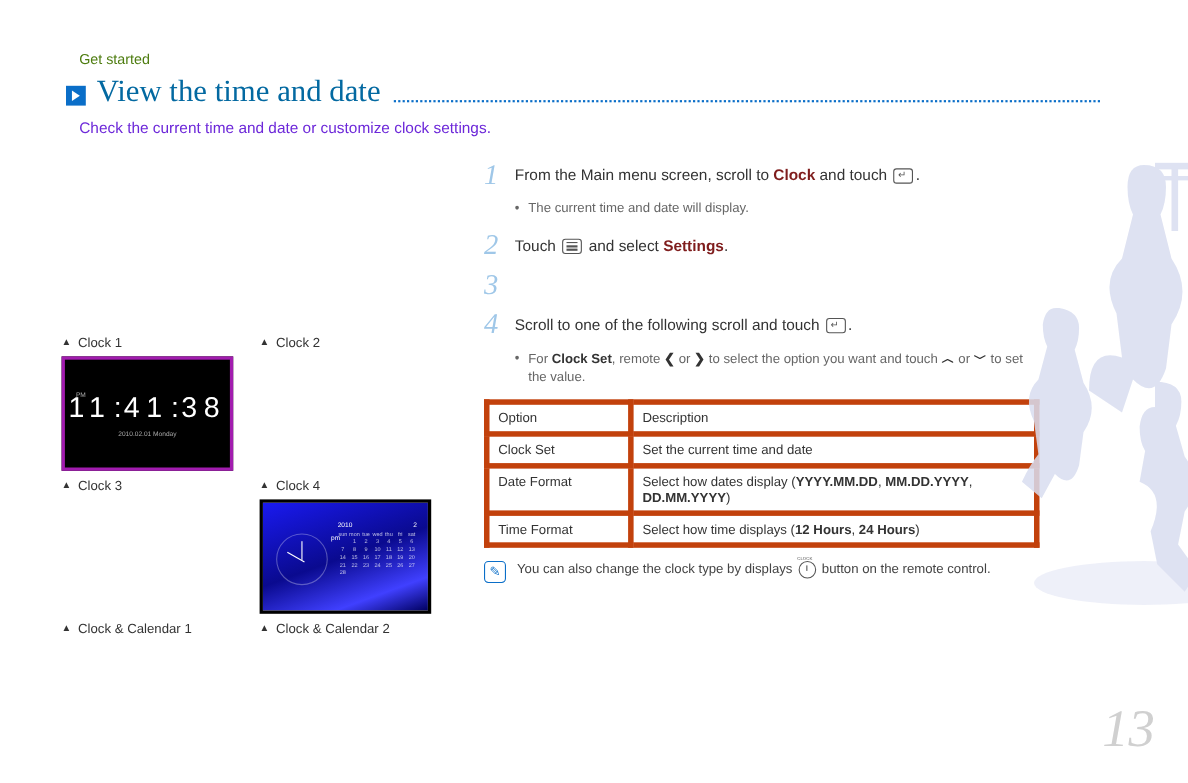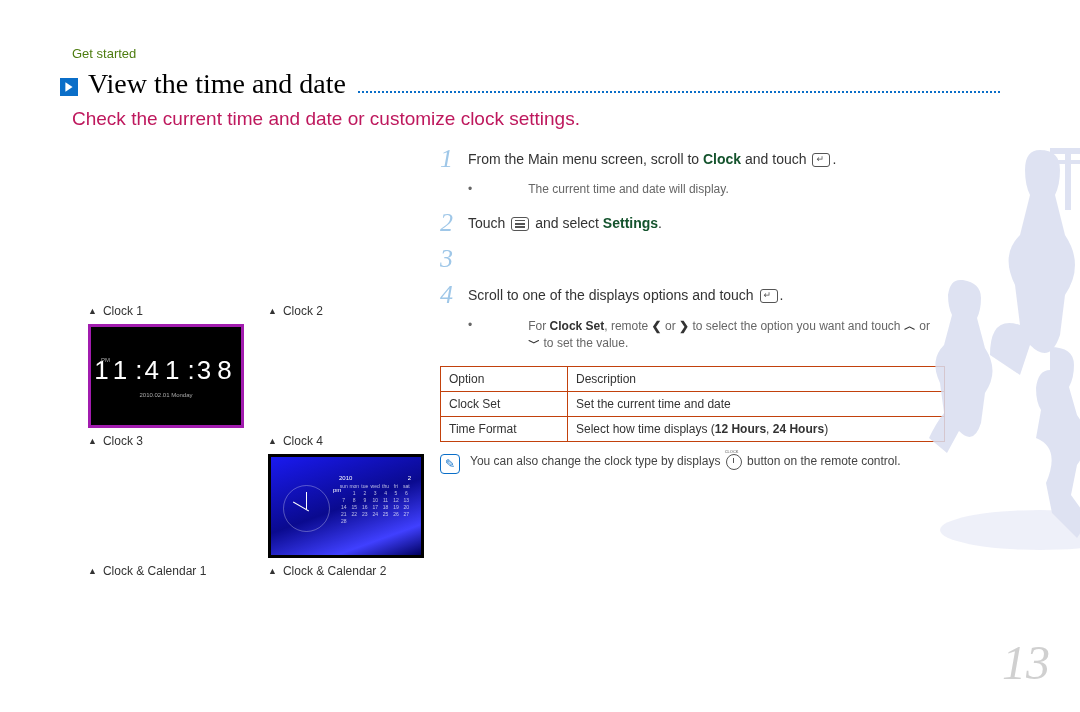--- a/index.html
+++ b/index.html
@@ -36,41 +36,41 @@
     display: flex;
     align-items: center;
     justify-content: center;
     margin-right: 10px;
     margin-top: 6px;
   }
   .title-icon svg { width: 12px; height: 12px; fill: #fff; }
   .page-title {
     font-family: Georgia, 'Times New Roman', serif;
     font-size: 28px;
-    color: #000000;
+    color: #0369a1;
     font-weight: normal;
   }
   .dotted-line {
     flex: 1;
     border-bottom: 2px dotted #0a6ec8;
     margin-left: 12px;
     margin-top: 14px;
     height: 1px;
   }
   .intro {
     position: absolute;
     top: 108px;
     left: 72px;
-    font-size: 19px;
-    color: #be185d;
+    font-size: 14px;
+    color: #6d28d9;
   }
   .left-col {
     position: absolute;
     top: 304px;
-    left: 88px;
+    left: 56px;
     width: 350px;
   }
   .thumb-grid {
     display: grid;
     grid-template-columns: 172px 172px;
     column-gap: 8px;
     row-gap: 6px;
   }
   .thumb-cell {}
   .thumb-label {
@@ -172,30 +172,30 @@
     width: 28px;
     line-height: 1;
     flex-shrink: 0;
   }
   .step-body {
     font-size: 14px;
     color: #333;
     line-height: 1.4;
     padding-top: 4px;
   }
-  .step-body .hl { color: #14532d; font-weight: bold; }
+  .step-body .hl { color: #7f1d1d; font-weight: bold; }
   .bullet {
     margin-left: 28px;
     font-size: 12px;
     color: #666;
     margin-bottom: 14px;
     display: flex;
   }
   .bullet::before { content: "•"; margin-right: 8px; }
-  .bullet-body { flex:1;margin-left:48px; }
+  .bullet-body { flex:1; }
   .bullet-body b { color: #333; }
   .inline-icon {
     display: inline-block;
     vertical-align: middle;
     width: 16px;
     height: 12px;
     border: 1px solid #555;
     border-radius: 3px;
     position: relative;
     margin: 0 2px;
@@ -217,21 +217,21 @@
   }
   .arrow { display:inline-block; font-weight:bold; color:#333;}
   .options-table {
     width: 100%;
     border-collapse: collapse;
     font-size: 12px;
     margin-top: 6px;
     margin-left: 0;
   }
   .options-table th, .options-table td {
-    border: 1px solid #c2410c;
+    border: 5px solid #c2410c;
     padding: 5px 8px;
     text-align: left;
     vertical-align: top;
   }
   .options-table th {
     font-weight: normal;
     color: #333;
   }
   .options-table td b { font-weight: bold; }
   .note-row {
@@ -415,40 +415,46 @@
     </div>
   </div>
 
   <div class="step">
     <div class="step-num">3</div>
   </div>
 
   <div class="step">
     <div class="step-num">4</div>
     <div class="step-body">
-      <span>Scroll to one of the displays options and touch </span><span class="inline-icon enter"></span>.
+      <span>Scroll to one of the following scroll and touch </span><span class="inline-icon enter"></span>.
     </div>
   </div>
   <div class="bullet">
     <div class="bullet-body">
       <span>For </span><b>Clock Set</b><span>, remote </span><span class="arrow">❮</span><span> or </span><span class="arrow">❯</span><span> to select the option you want and touch </span><span class="arrow">︿</span><span> or </span><span class="arrow">﹀</span><span> to set the value.</span>
     </div>
   </div>
 
   <table class="options-table">
     <tbody>
         <tr>
       <th style="width:110px">Option</th>
       <th>Description</th>
     </tr>
     <tr>
       <td>Clock Set</td>
       <td>Set the current time and date</td>
     </tr>
     <tr>
+      <td>Date Format</td>
+      <td>
+        <span>Select how dates display (</span><b>YYYY.MM.DD</b><span>, </span><b>MM.DD.YYYY</b><span>, </span><b>DD.MM.YYYY</b><span>)</span>
+      </td>
+    </tr>
+    <tr>
       <td>Time Format</td>
       <td>
         <span>Select how time displays (</span><b>12 Hours</b><span>, </span><b>24 Hours</b><span>)</span>
       </td>
     </tr>
   </tbody>
     </table>
 
   <div class="note-row">
     <div class="note-icon">✎</div>

